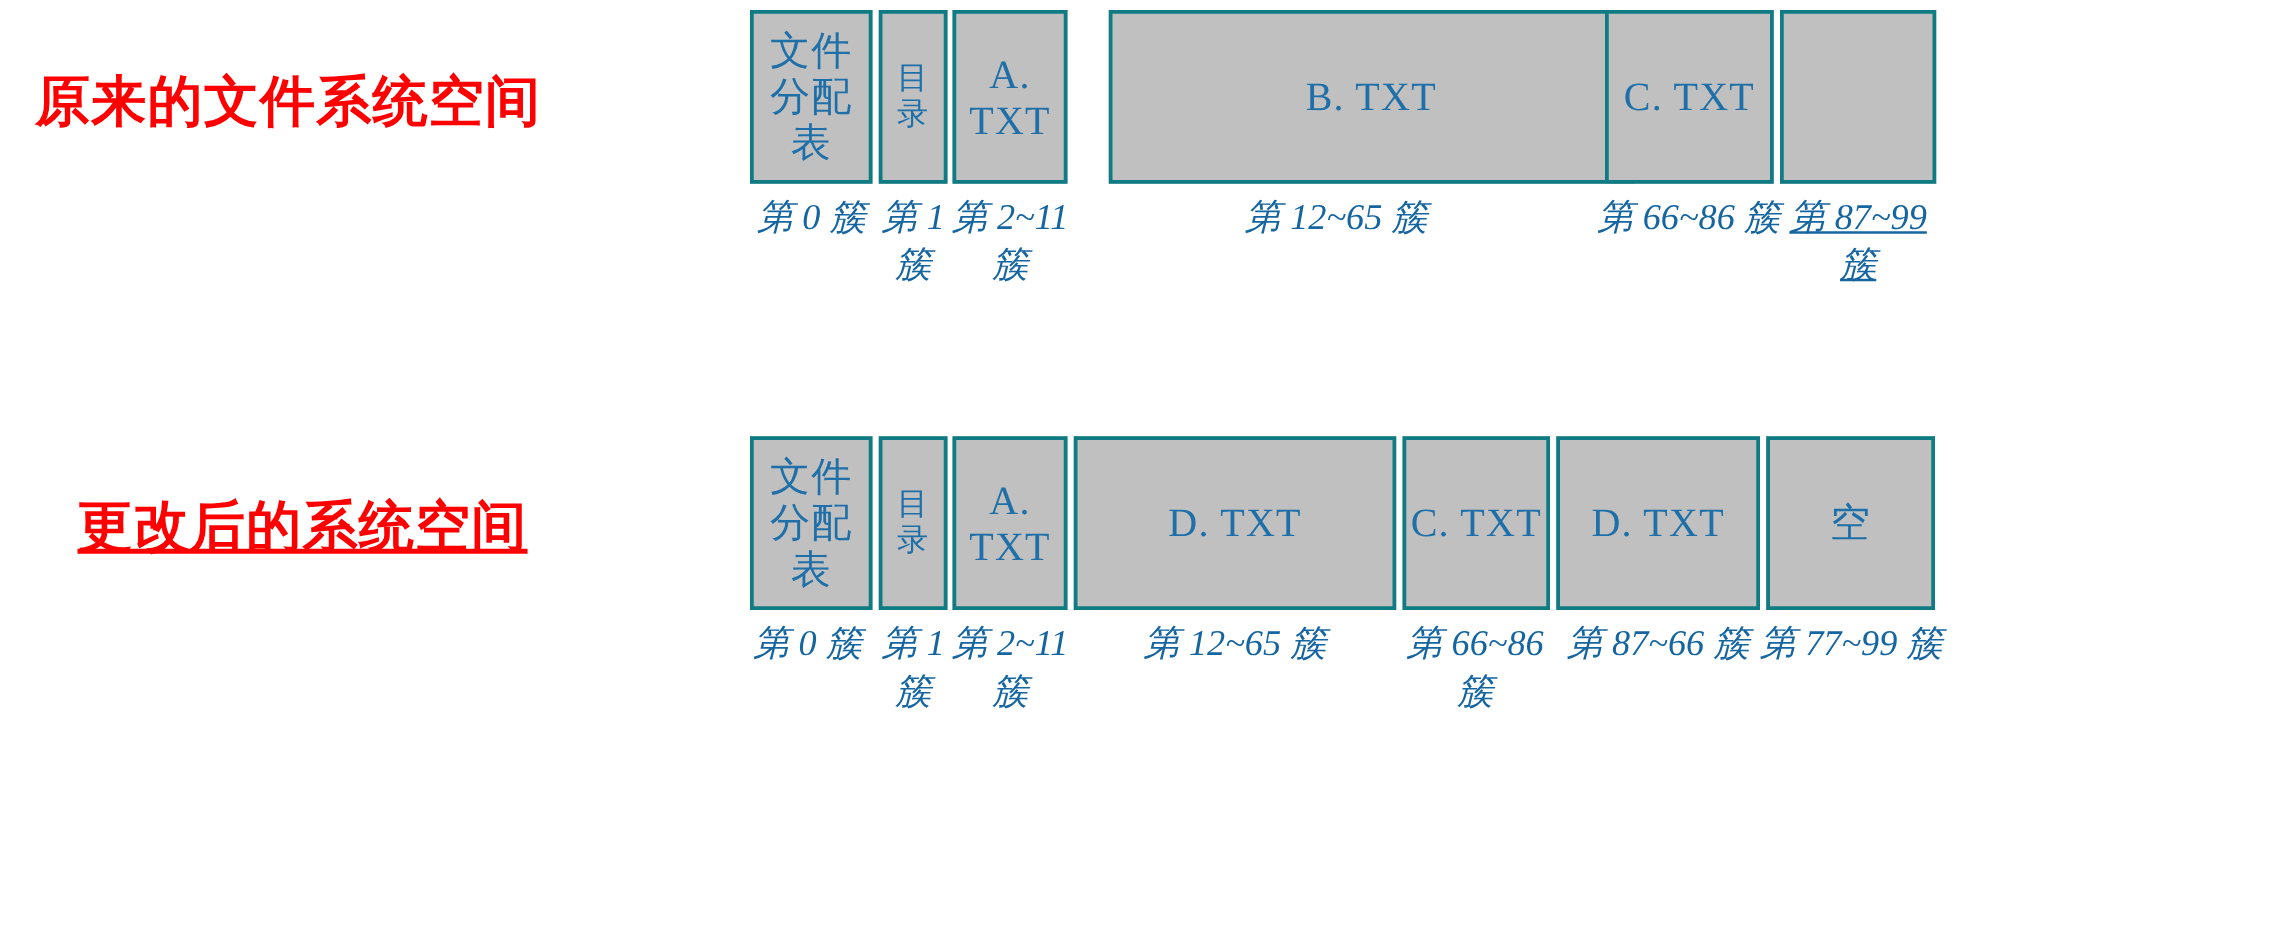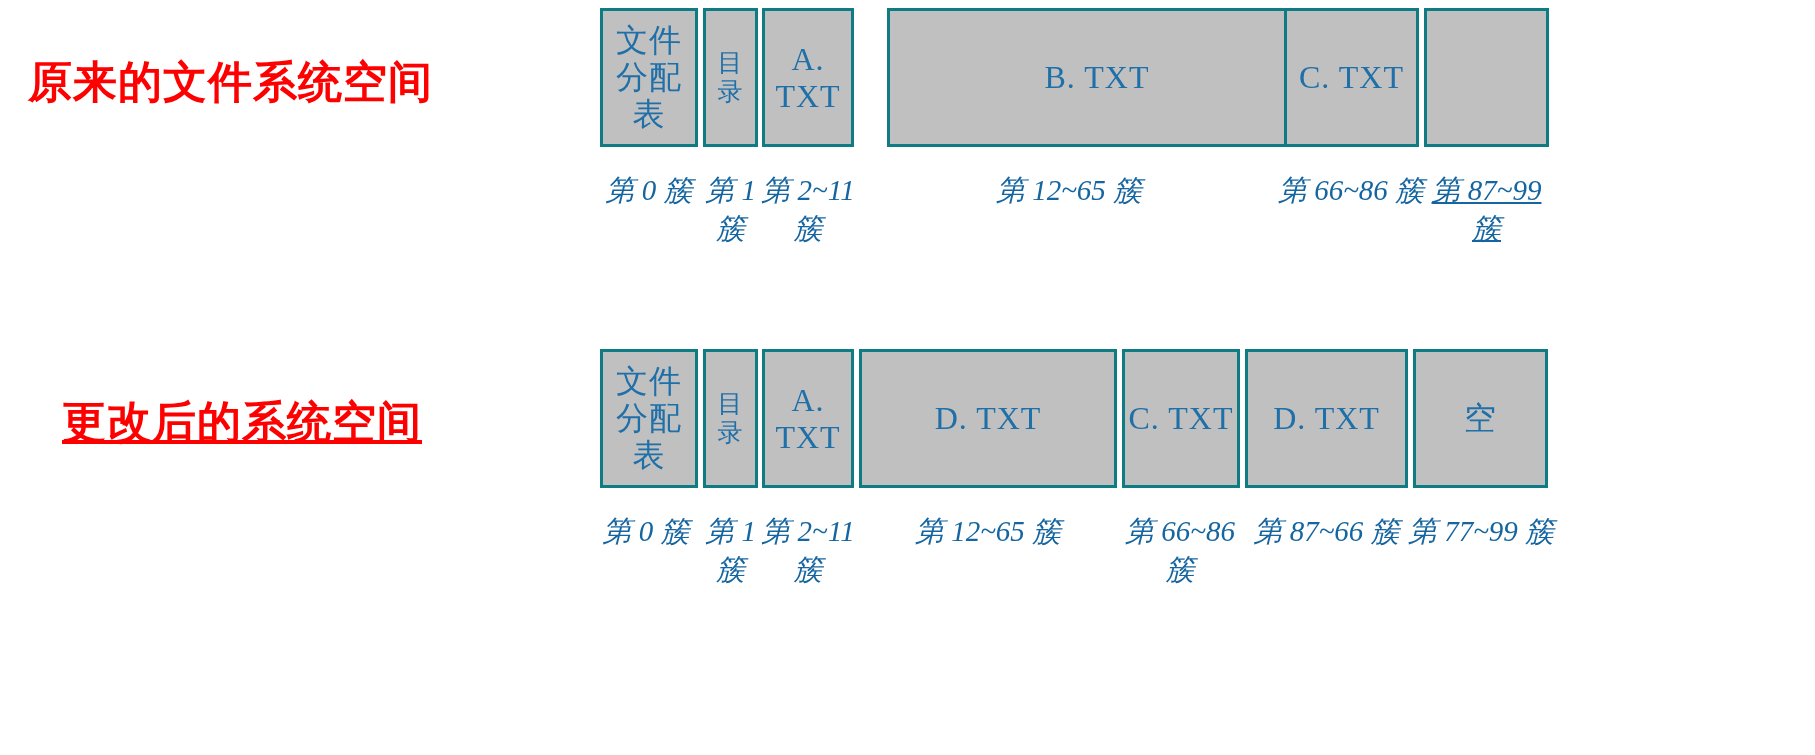--- a/index.html
+++ b/index.html
@@ -61,21 +61,21 @@
     letter-spacing: 1px;
   }
   .cell.narrow .cell-text { font-size: 25px; }
 
   .labels {
     position: relative;
     height: 145px;
   }
   .label {
     position: absolute;
-    top: 16px;
+    top: 0;
     color: #1565A0;
     font-family: "Liberation Serif", "DejaVu Serif", serif;
     font-style: italic;
     font-size: 29px;
     line-height: 1.32;
     text-align: center;
   }
 </style>
 </head>
 <body>

